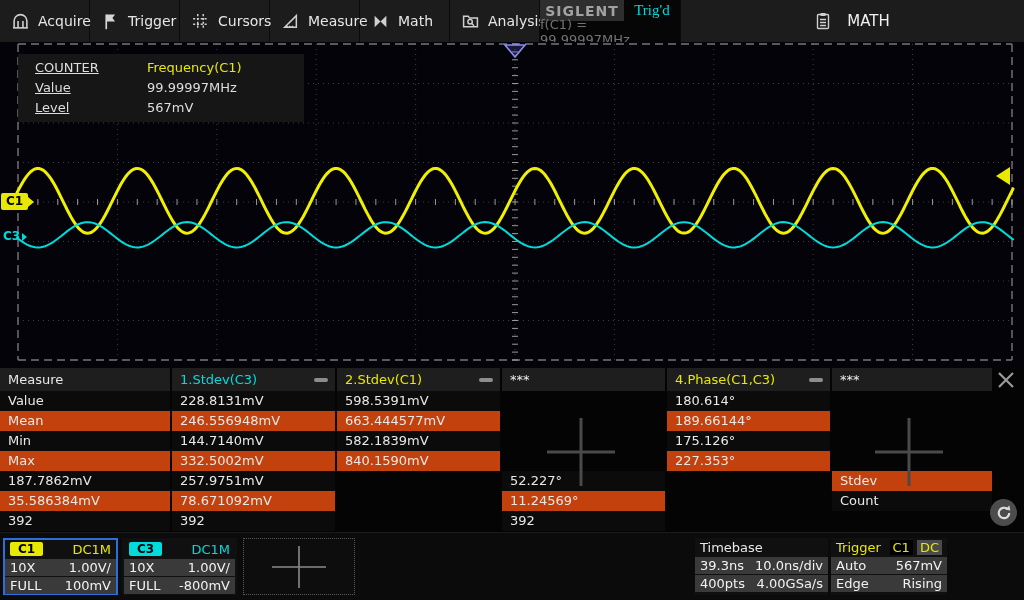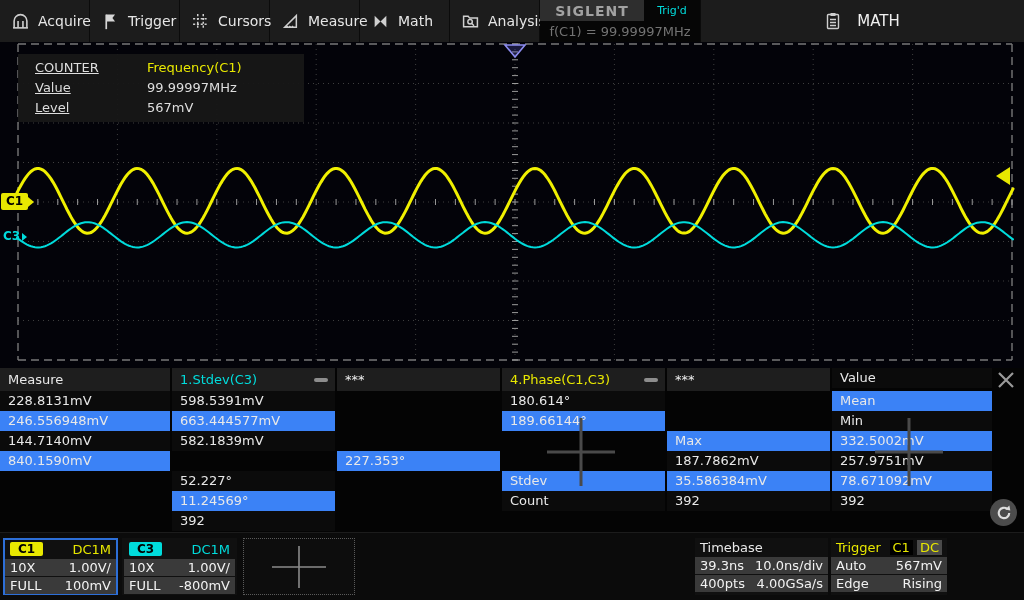--- a/index.html
+++ b/index.html
@@ -8,44 +8,44 @@
     background:#000;color:#e8e8e8;
     font-family:"DejaVu Sans","Liberation Sans",sans-serif;
     -webkit-font-smoothing:antialiased;
   }
   svg{display:block}
   
   .topbar{position:absolute;top:0;left:0;width:1024px;height:42px;background:#1c1c1c;display:flex;align-items:stretch;}
   .menu-item{width:90px;box-sizing:border-box;display:flex;align-items:center;gap:9px;padding-left:12px;
     border-right:1px solid #0b0b0b;font-size:14px;color:#e6e6e6;cursor:default;}
   .menu-item svg{flex:none}
-  .status-block{width:160px;display:flex;flex-direction:column;background:#060606;}
+  .status-block{width:140px;display:flex;flex-direction:column;background:#060606;}
   .sb-top{display:flex;height:21px;}
   .brand{flex:1;background:#2e2e2e;color:#a2a2a2;font-weight:bold;font-size:14px;letter-spacing:1px;
     display:flex;align-items:center;justify-content:center;}
-  .trigd{width:56px;font-size:11px;display:flex;align-items:center;justify-content:center;}
+  .trigd{width:56px;font-size:15px;display:flex;align-items:center;justify-content:center;font-family:Liberation Serif, serif;}
   .sb-bot{height:21px;font-size:13px;display:flex;align-items:center;justify-content:center;}
   .math-side{flex:1;display:flex;align-items:center;justify-content:center;gap:16px;
     border-left:1px solid #0b0b0b;font-size:15px;color:#f0f0f0;}
   
   .wavearea{position:absolute;top:42px;left:0;width:1024px;height:326px;background:#030309;}
   .counter{position:absolute;left:18px;top:12px;width:286px;background:rgba(23,23,23,0.94);
     padding:3px 0 5px 0;font-size:13px;z-index:5;}
   .counter-row{display:flex;height:20px;align-items:center;}
   .counter-label{width:112px;padding-left:17px;color:#dedede;text-decoration:underline;}
   .counter-value{color:#dedede;}
   .ch-badge{position:absolute;display:flex;align-items:center;height:17px;font-size:12px;font-weight:bold;z-index:4;}
   .badge-core{padding:0 5px;height:17px;line-height:17px;border-radius:2px;color:#000;}
   .badge-tail{width:0;height:0;border-top:5px solid transparent;border-bottom:5px solid transparent;border-left:6px solid;}
   .badge-plain{height:17px;line-height:17px;padding-right:2px;font-weight:bold;}
   
   .measure{position:absolute;top:368px;left:0;width:1024px;height:164px;background:#040404;}
   .mgrid{display:grid;grid-template-columns:170px 163px 163px 163px 163px 160px;column-gap:2px;}
   .mcell{height:20px;line-height:20px;font-size:13px;padding-left:8px;background:#0b0b0b;white-space:nowrap;overflow:hidden;}
-  .mcell.stripe{background:#3b82f6;}
+  .mcell.stripe{background:#c2410c;}
   .mhead{height:23px;line-height:23px;background:#1e1e1e;display:flex;align-items:center;justify-content:space-between;
     font-size:13px;padding-left:8px;}
   .minus-btn{width:14px;height:4px;border-radius:2px;background:#8d8d8d;margin-right:7px;flex:none;}
   .plus-ph{position:absolute;top:44px;width:80px;height:80px;}
   .close-btn{position:absolute;right:7px;top:1px;width:22px;height:22px;display:flex;align-items:center;justify-content:center;}
   .refresh-btn{position:absolute;right:7px;top:131px;width:27px;height:27px;border-radius:50%;background:#4c4c4c;
     display:flex;align-items:center;justify-content:center;}
   
   .bottombar{position:absolute;top:532px;left:0;width:1024px;height:68px;background:#0b0b0b;border-top:1px solid #1c1c1c;}
   .box{position:absolute;top:5px;height:57px;box-sizing:border-box;background:#101010;font-size:13px;}
@@ -293,20 +293,24 @@
 <div class="measure">
   <div class="mgrid" id="measure-grid">
       <div class="mhead">
         <span>Measure</span>
       </div>
       <div class="mhead">
         <span style="color: rgb(0, 220, 220);">1.Stdev(C3)</span>
         <span class="minus-btn"></span>
       </div>
       <div class="mhead">
+        <span style="color: rgb(232, 232, 0);">2.Stdev(C1)</span>
+        <span class="minus-btn"></span>
+      </div>
+      <div class="mhead">
         <span style="color: rgb(240, 240, 240);">***</span>
       </div>
       <div class="mhead">
         <span style="color: rgb(232, 232, 0);">4.Phase(C1,C3)</span>
         <span class="minus-btn"></span>
       </div>
       <div class="mhead">
         <span style="color: rgb(240, 240, 240);">***</span>
       </div>
       <div class="mcell">Value</div>
@@ -318,20 +322,21 @@
       <div class="mcell stripe">Mean</div>
       <div class="mcell stripe">246.556948mV</div>
       <div class="mcell stripe">663.444577mV</div>
       <div class="mcell stripe" style="background: transparent;"></div>
       <div class="mcell stripe">189.66144°</div>
       <div class="mcell stripe" style="background: transparent;"></div>
       <div class="mcell">Min</div>
       <div class="mcell">144.7140mV</div>
       <div class="mcell">582.1839mV</div>
       <div class="mcell" style="background: transparent;"></div>
+      <div class="mcell">175.126°</div>
       <div class="mcell" style="background: transparent;"></div>
       <div class="mcell stripe">Max</div>
       <div class="mcell stripe">332.5002mV</div>
       <div class="mcell stripe">840.1590mV</div>
       <div class="mcell stripe" style="background: transparent;"></div>
       <div class="mcell stripe">227.353°</div>
       <div class="mcell stripe" style="background: transparent;"></div>
       <div class="mcell">187.7862mV</div>
       <div class="mcell">257.9751mV</div>
       <div class="mcell" style="background: transparent;"></div>

